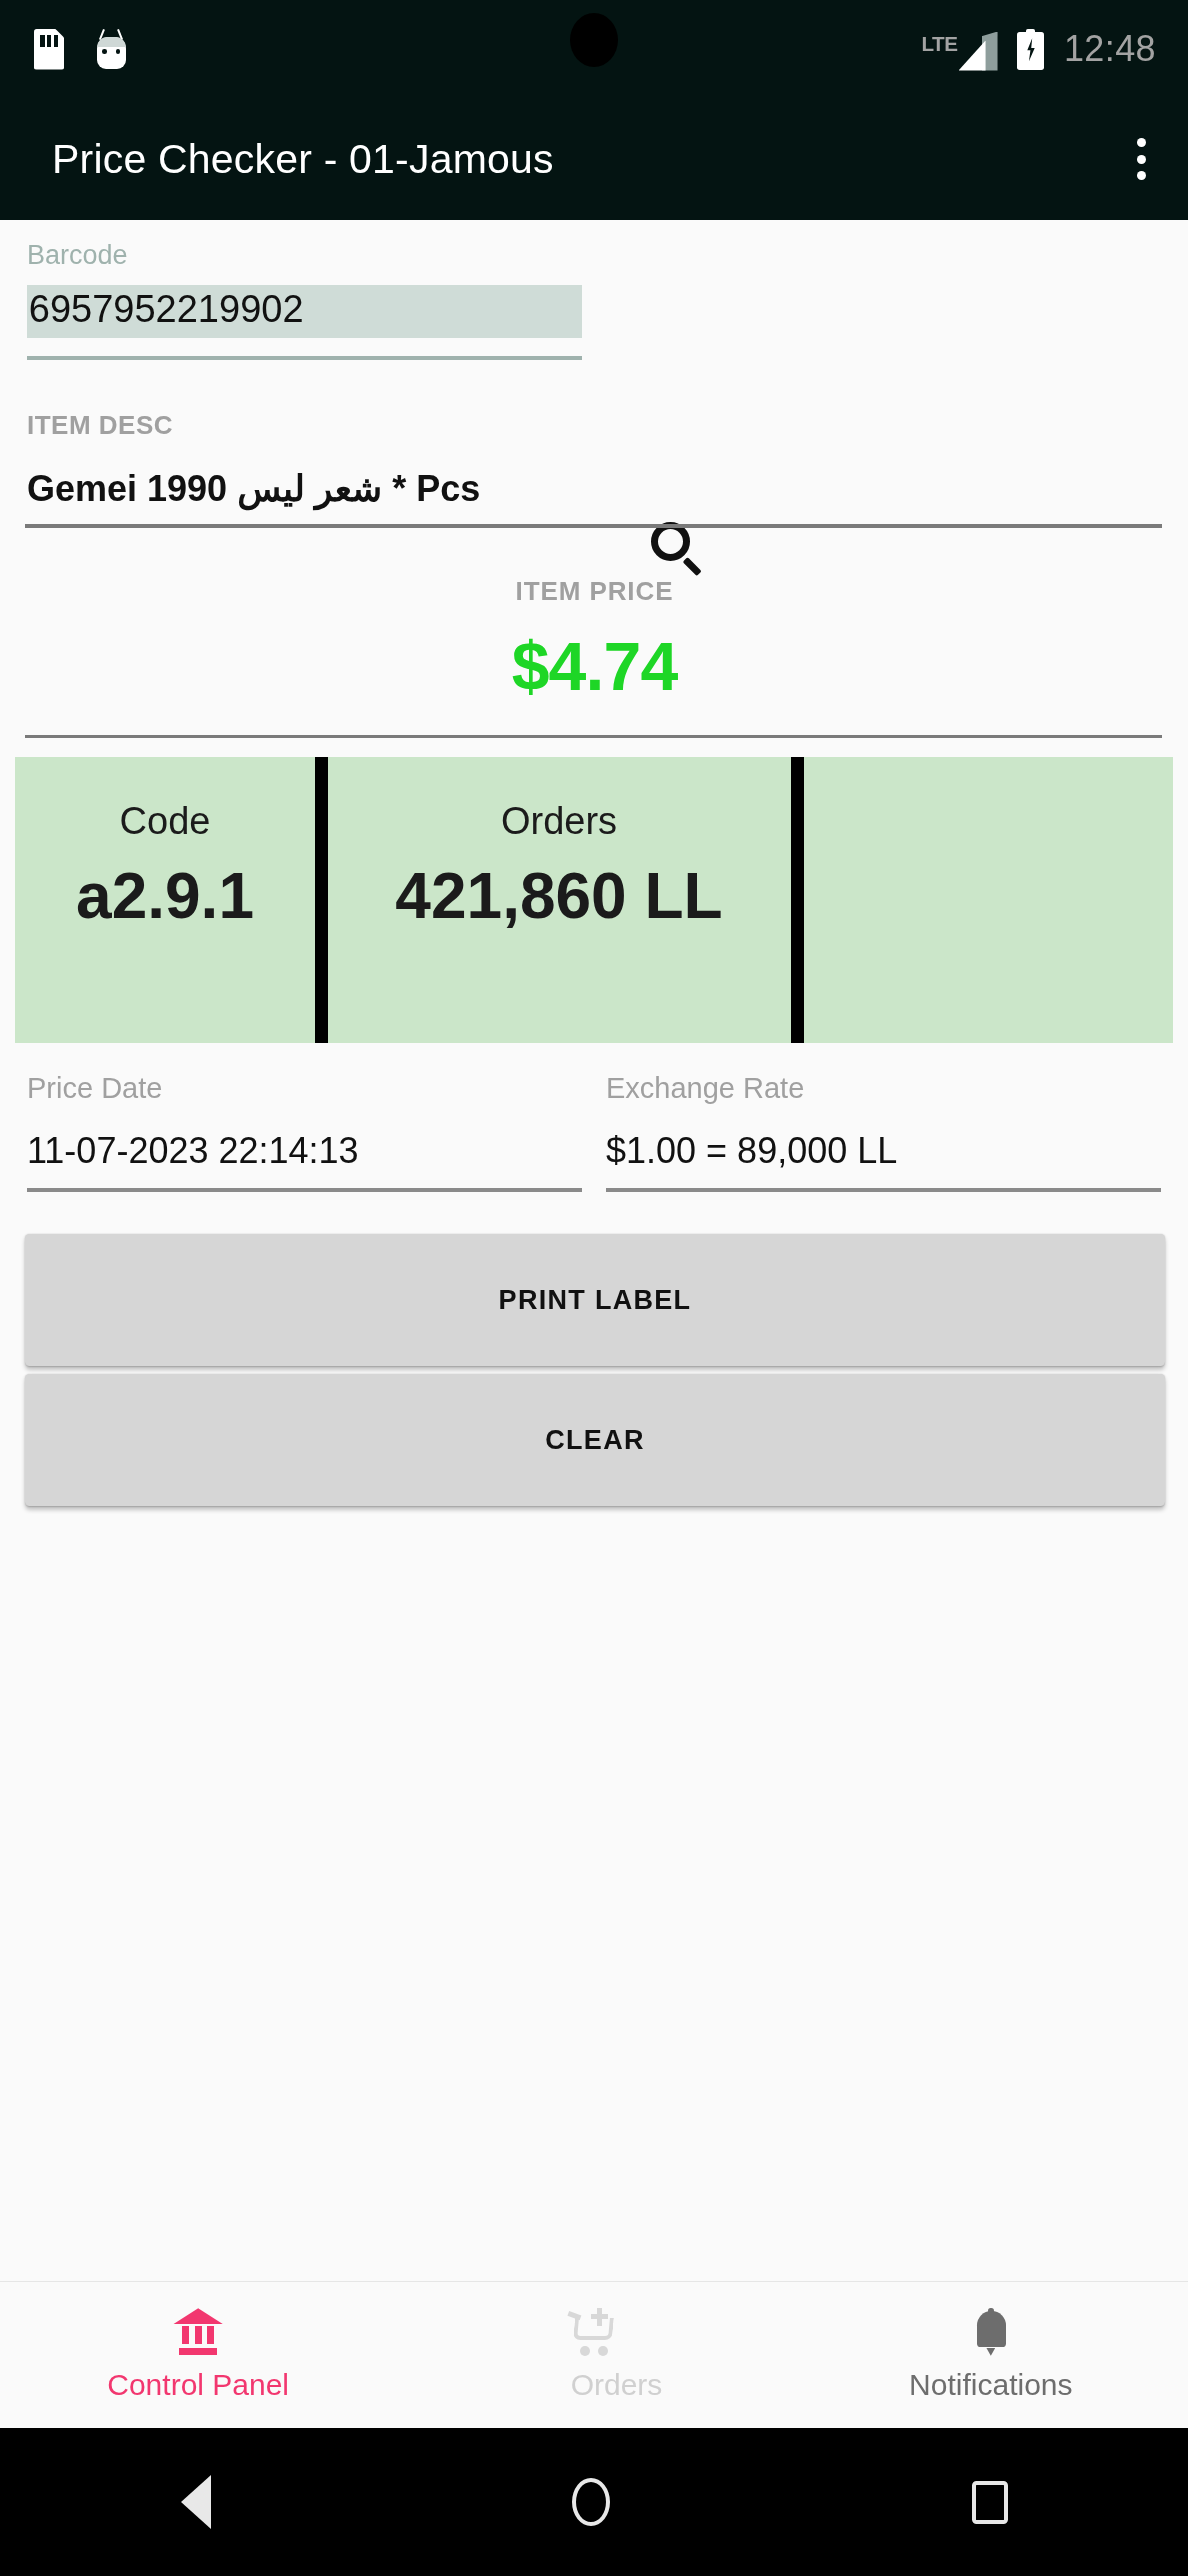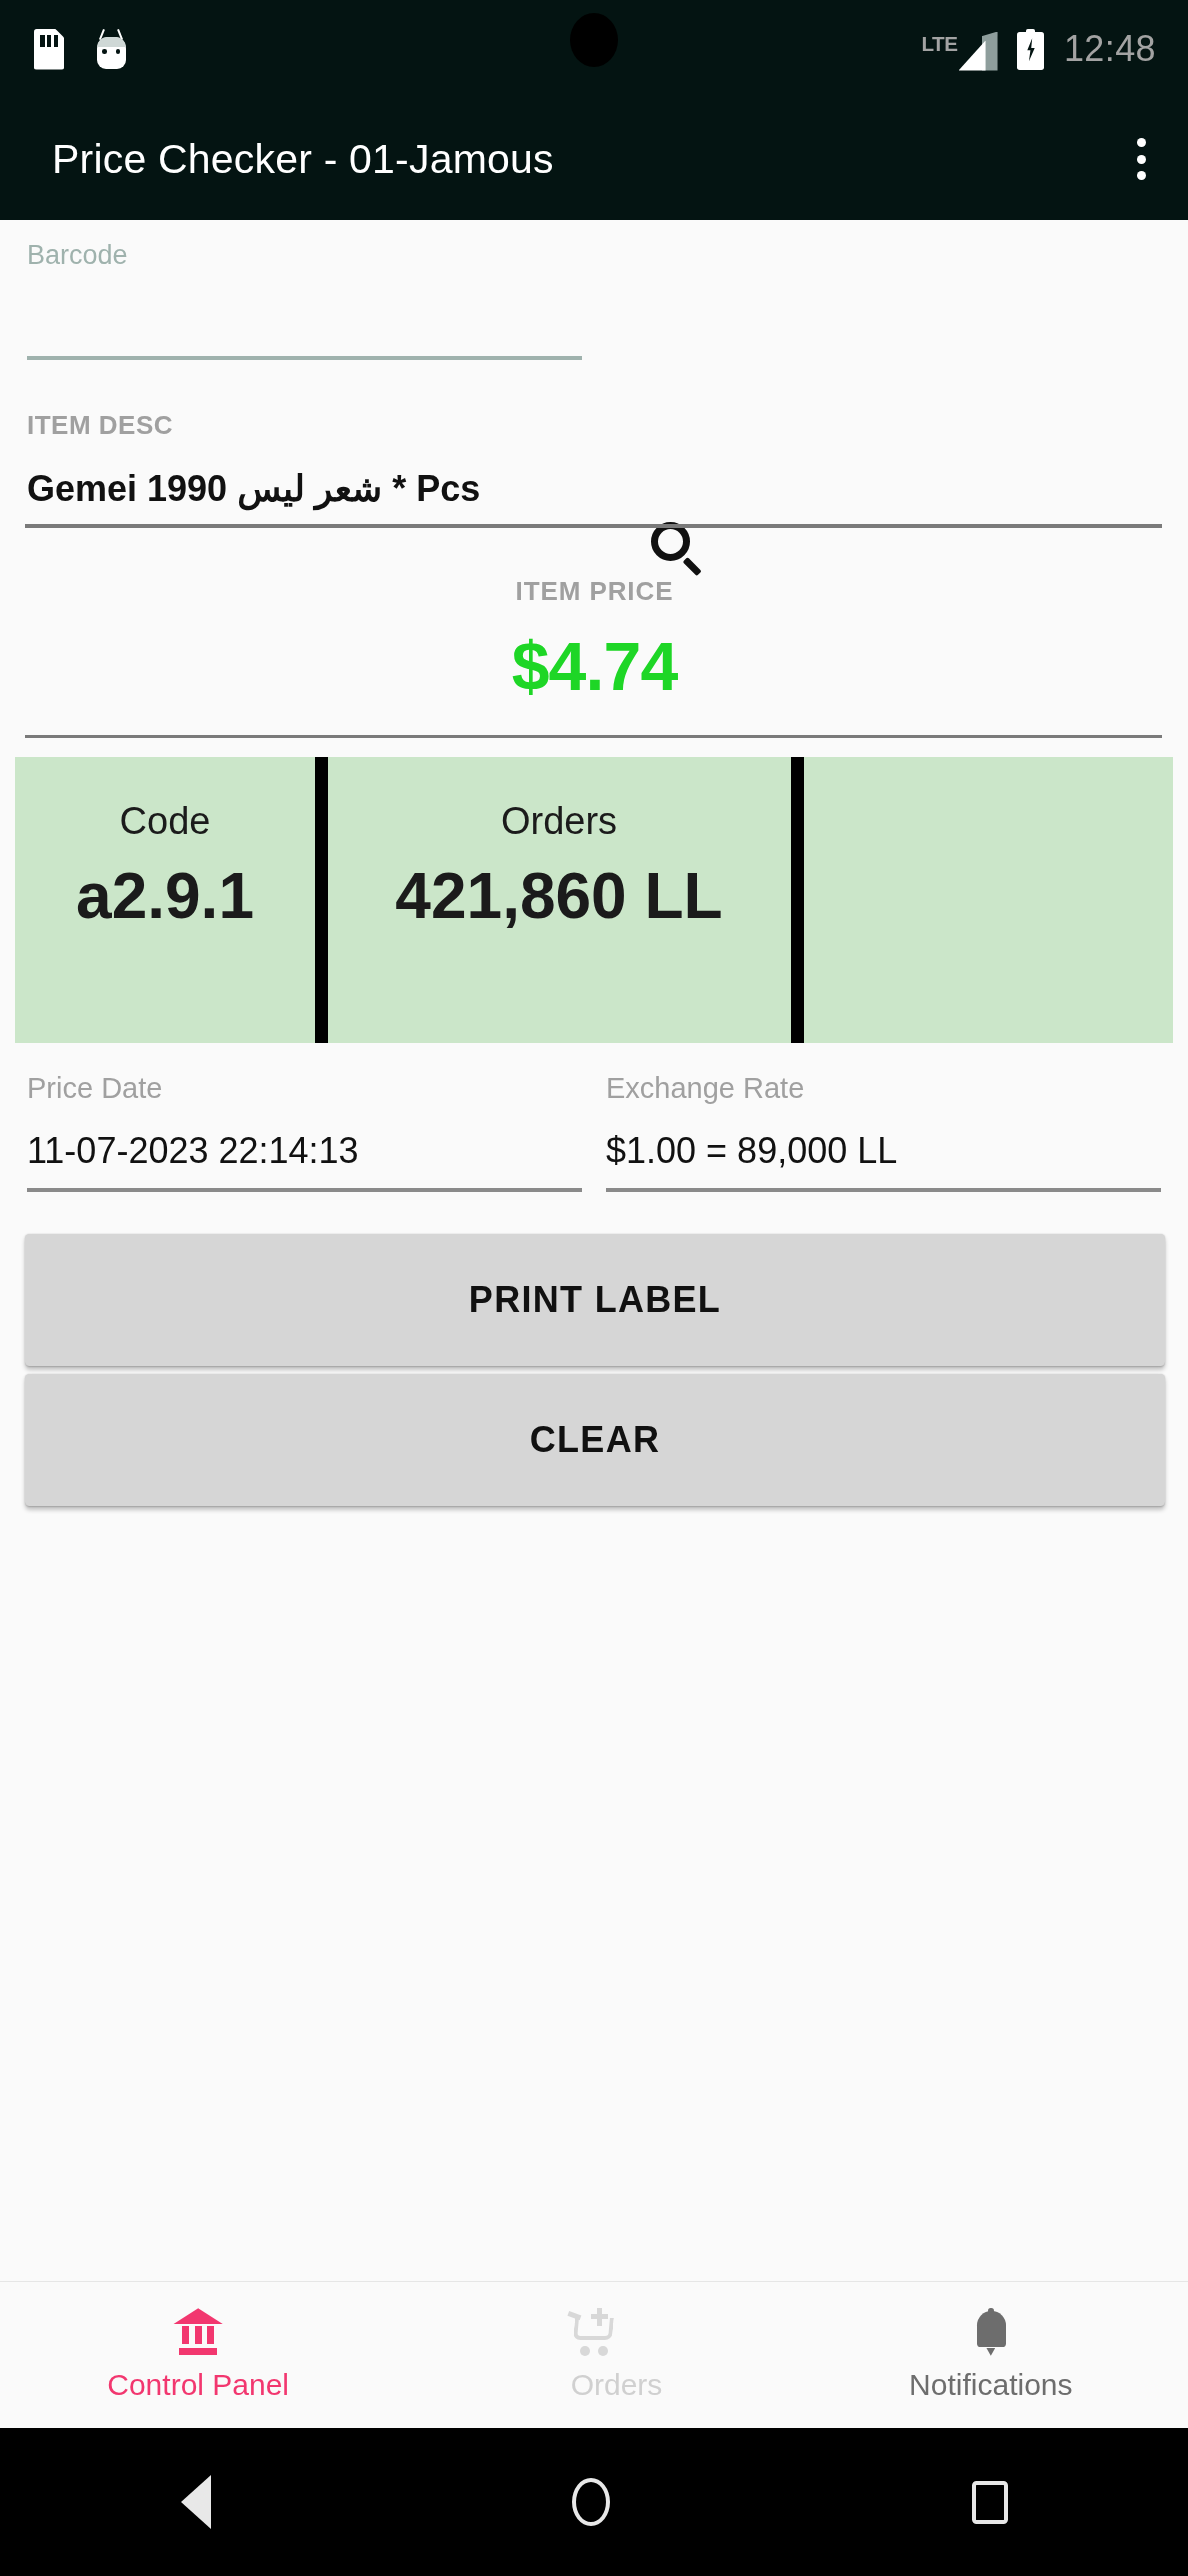--- a/index.html
+++ b/index.html
@@ -137,21 +137,21 @@
   .bf-col { position:absolute; width:555px; }
   .bf-label { color:#a0a0a0; font-size:29px; }
   .bf-value { font-size:36px; color:#111; margin-top:25px; white-space:nowrap; }
   .bf-underline { height:3.6px; background:#8a8a8a; margin-top:16px; }
 
   .action-btn {
     position:absolute; left:25px; width:1140px; height:132px;
     background:#d6d6d6; border:none; border-radius:4.5px;
     box-shadow:0 3.6px 4.5px rgba(0,0,0,0.22), 0 0.9px 1.8px rgba(0,0,0,0.18);
     font-family:"Liberation Sans", sans-serif;
-    font-size:36px; font-weight:bold; color:#111; letter-spacing:1.3px;
+    font-size:27px; font-weight:bold; color:#111; letter-spacing:1.3px;
     display:flex; align-items:center; justify-content:center;
   }
 
   
   .bottomnav {
     position:absolute; left:0; bottom:148px; width:1189px; height:147px;
     background:#fafafa; border-top:1.8px solid #e6e6e6;
     display:flex;
   }
   .nav-item {
@@ -261,20 +261,21 @@
       <i></i>
         <i></i>
         <i></i>
     </div>
   </div>
 
   <div class="content">
 
     <div class="barcode-row">
       <div class="field-label">Barcode</div>
+      <div class="barcode-input" placeholder="">6957952219902</div>
       <div class="barcode-underline"></div>
     </div>
 
     <div class="search-btn">
       <span class="ring"></span>
         <span class="handle"></span>
     </div>
 
     <div class="desc-block">
       <div class="field-label grey">ITEM DESC</div>

